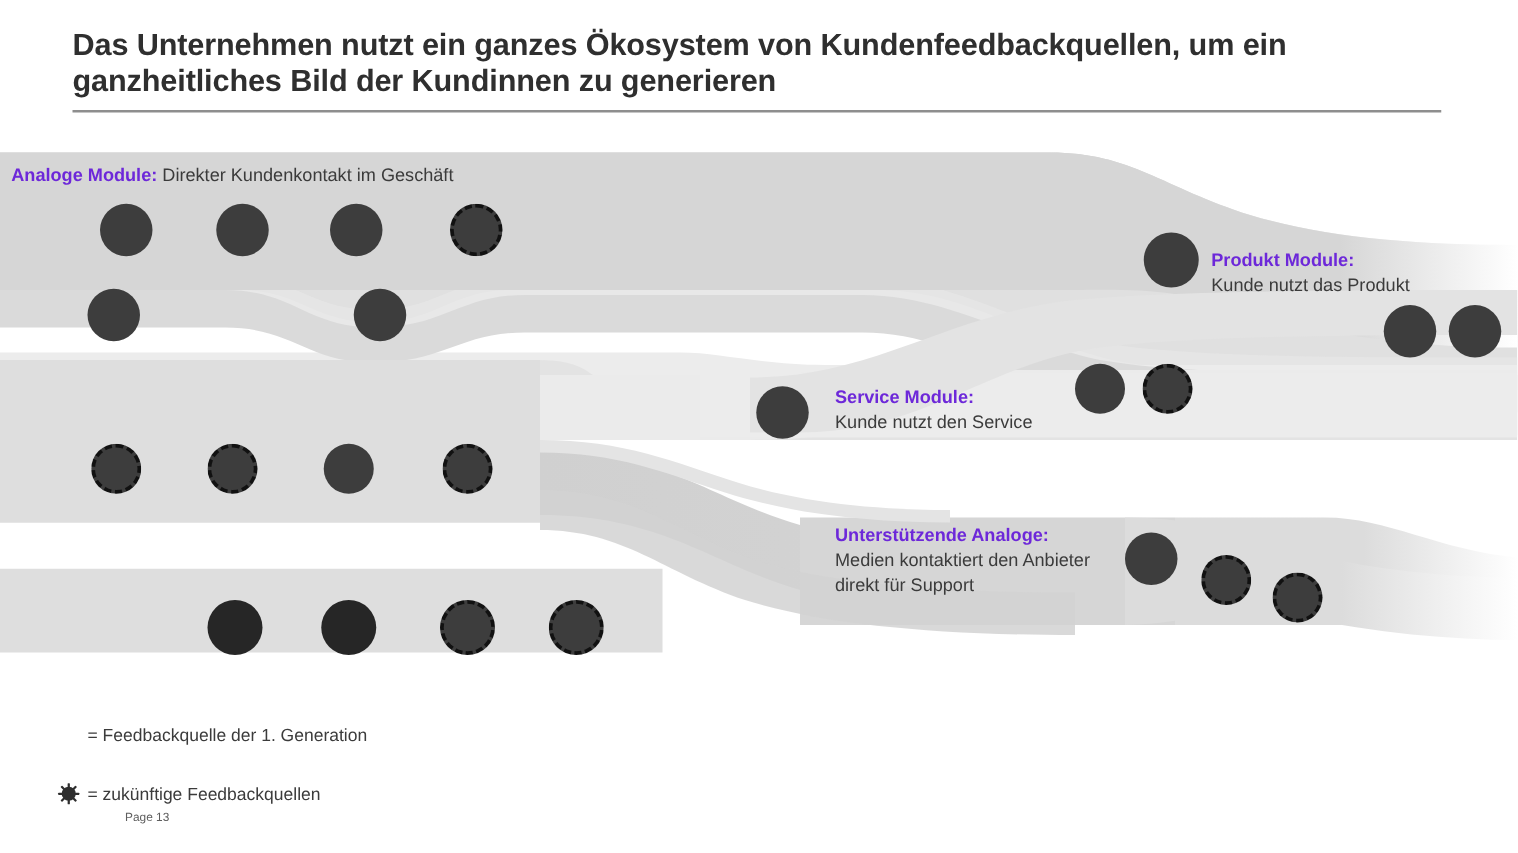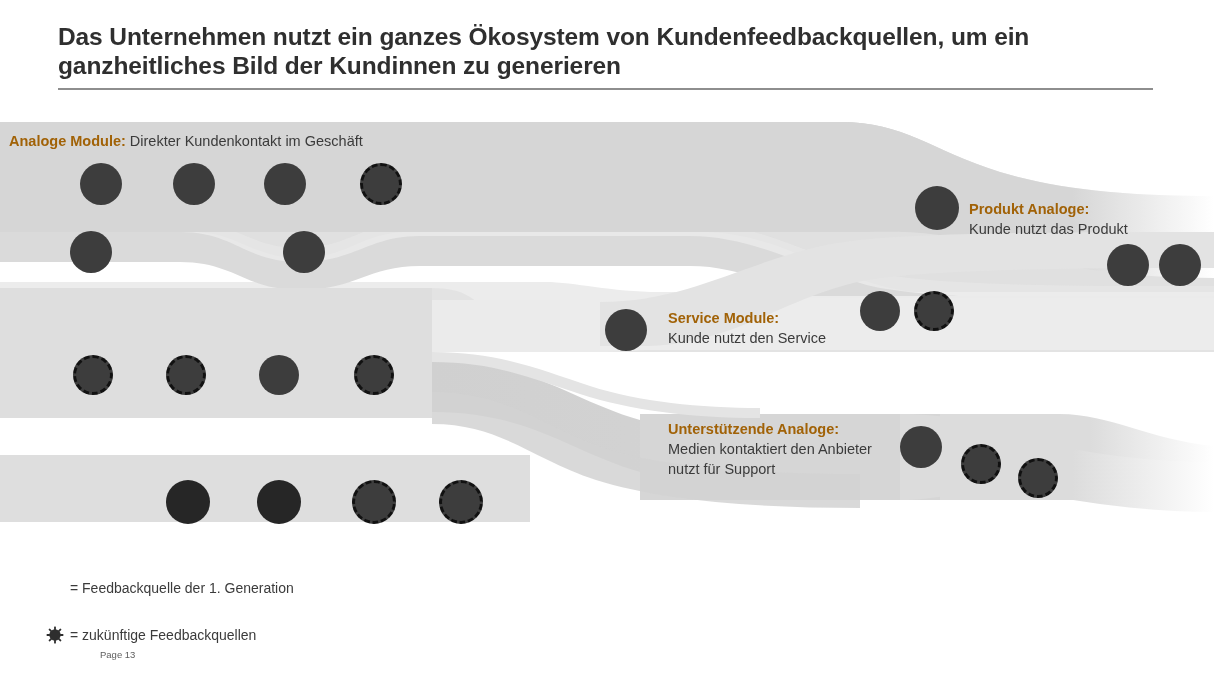--- a/index.html
+++ b/index.html
@@ -23,21 +23,21 @@
   .title-rule{
     position:absolute;left:58px;top:88px;width:1095px;height:2px;
     background:#8e8e8e;
   }
 
   
   #ribbons{position:absolute;left:0;top:0;width:1214px;height:682px;}
 
   
   .band-label{position:absolute;font-size:14.5px;line-height:20px;color:#3b3b3b;}
-  .band-label b{font-weight:700;color:#a16207;}
+  .band-label b{font-weight:700;color:#6d28d9;}
 
   #lbl-analog{left:9px;top:131px;}
   #lbl-digital{left:5px;top:296px;}
   #lbl-sozial{left:11px;top:460px;}
   #lbl-produkt{left:969px;top:199px;}
   #lbl-service{left:668px;top:308px;}
   #lbl-support{left:668px;top:419px;}
 
   
   .node{position:absolute;border-radius:50%;box-sizing:border-box;}
@@ -205,33 +205,33 @@
     <path d="M432,352 C500,352 540,370 590,386 C640,402 700,408 760,408 L760,418 C690,418 630,410 580,394 C530,378 495,362 432,362 Z" fill="#e4e4e4"></path>
   </svg>
 
   <div class="band-label" id="lbl-analog">
     <b>Analoge Module:</b><span> Direkter Kundenkontakt im Geschäft</span>
   </div>
 
 
 
   <div class="band-label" id="lbl-produkt">
-    <b>Produkt Analoge:</b><br>
+    <b>Produkt Module:</b><br>
     <span>Kunde nutzt das Produkt</span>
   </div>
 
   <div class="band-label" id="lbl-service">
     <b>Service Module:</b><br>
     <span>Kunde nutzt den Service</span>
   </div>
 
   <div class="band-label" id="lbl-support">
     <b>Unterstützende Analoge:</b><br>
     <span>Medien kontaktiert den Anbieter</span><br>
-    <span>nutzt für Support</span>
+    <span>direkt für Support</span>
   </div>
 
   <div id="nodes-layer">
       <div class="node plain" style="left: 80px; top: 163px; width: 42px; height: 42px;"></div>
       <div class="node plain" style="left: 173px; top: 163px; width: 42px; height: 42px;"></div>
       <div class="node plain" style="left: 264px; top: 163px; width: 42px; height: 42px;"></div>
       <div class="node dashed" style="left: 360px; top: 163px; width: 42px; height: 42px;"></div>
       <div class="node plain" style="left: 70px; top: 231px; width: 42px; height: 42px;"></div>
       <div class="node plain" style="left: 283px; top: 231px; width: 42px; height: 42px;"></div>
       <div class="node dashed" style="left: 73px; top: 355px; width: 40px; height: 40px;"></div>

